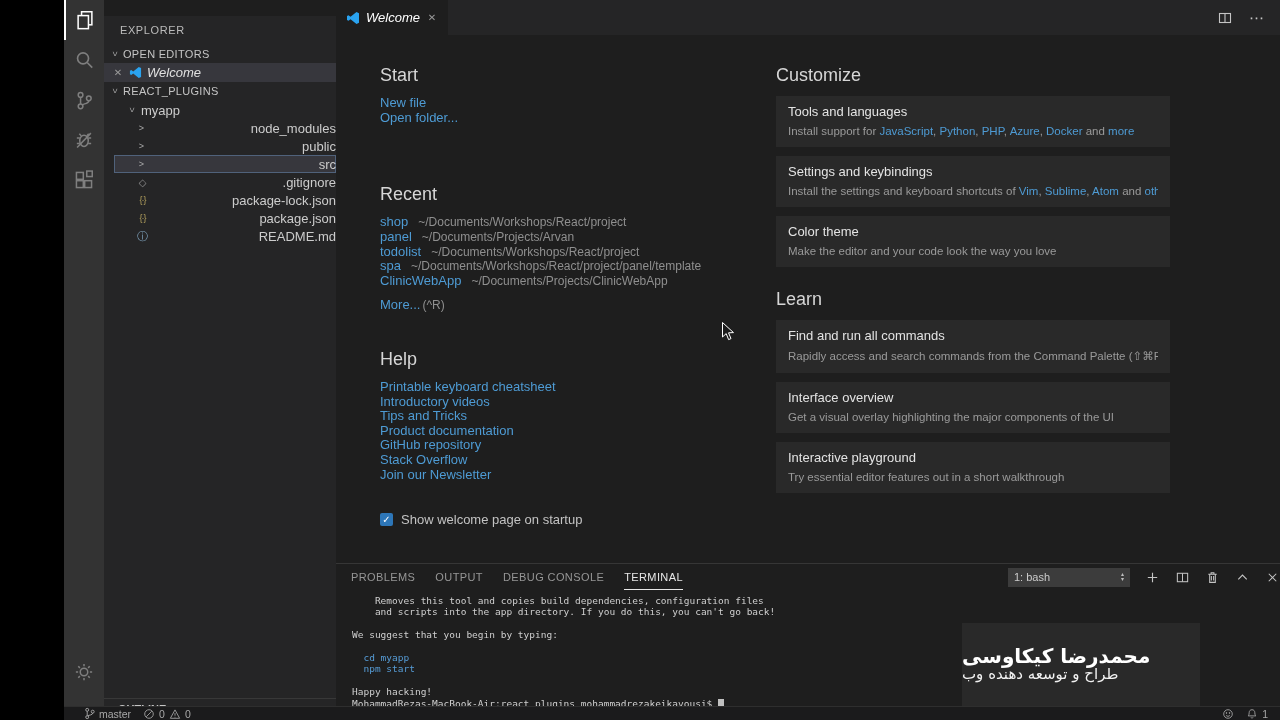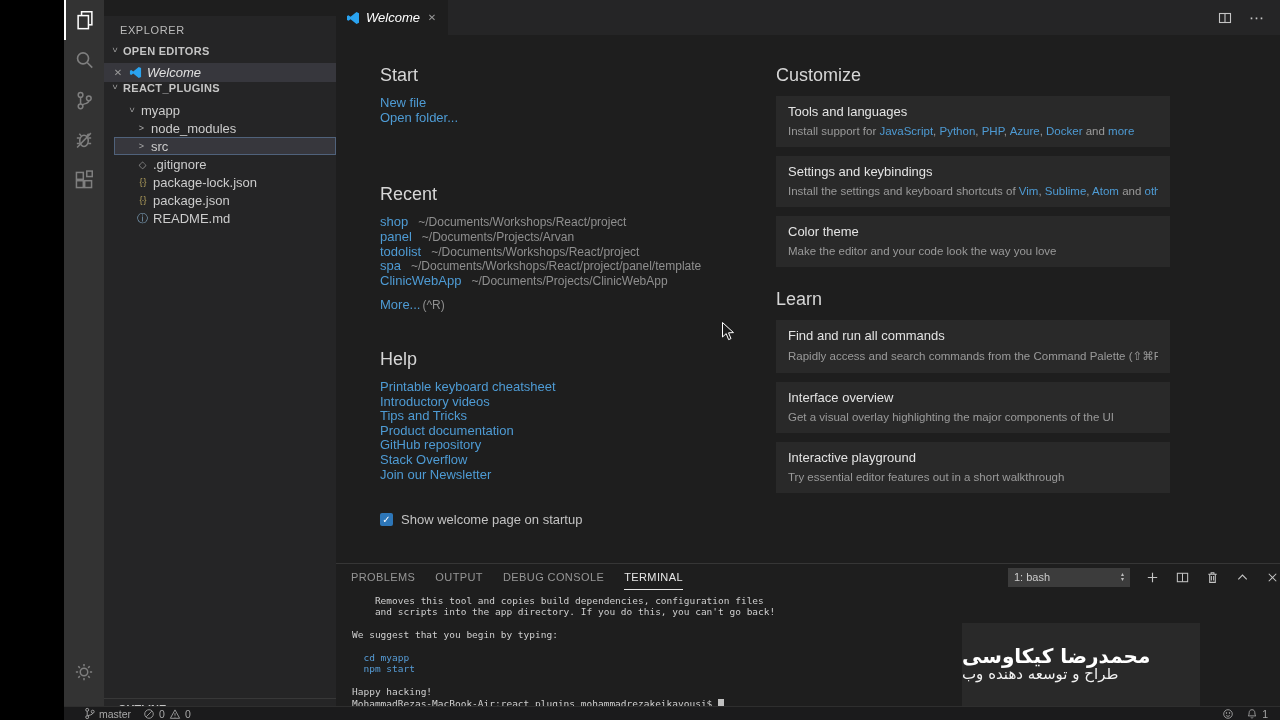--- a/index.html
+++ b/index.html
@@ -18,33 +18,33 @@
   .activity-bar { position:absolute; left:64px; top:0; width:40px; height:706px; background:#333333;
     display:flex; flex-direction:column; align-items:center; }
   .ab-item { width:40px; height:40px; display:flex; align-items:center; justify-content:center;
     color:#7f7f7f; cursor:pointer; }
   .ab-item.active { color:#ffffff; border-left:2px solid #ffffff; }
   .ab-bottom { margin-top:auto; margin-bottom:14px; }
 
   
   .sidebar { position:absolute; left:104px; top:16px; width:232px; height:706px; background:#252526; }
   .sb-title { height:29px; line-height:29px; padding-left:16px; font-size:11px; color:#bbbbbb; letter-spacing:0.6px; }
-  .sb-section-header { height:18px; display:flex; align-items:flex-start; gap:3px; padding-left:5px;
-    font-size:11px; font-weight:bold; color:#c5c5c5; letter-spacing:0.3px; cursor:pointer; }
+  .sb-section-header { height:18px; display:flex; align-items:center; gap:3px; padding-left:5px;
+    font-size:11px; font-weight:normal; color:#c5c5c5; letter-spacing:0.3px; cursor:pointer; }
   .chev { display:inline-block; width:11px; font-size:9px; color:#ababab; text-align:center; font-weight:normal; }
   .chev::before { content:">"; display:inline-block; }
   .chev.down::before { transform:rotate(90deg); }
   .oe-row { height:19px; display:flex; align-items:center; gap:5px; padding-left:8px;
     background:#37373d; cursor:pointer; }
   .close-x { color:#9a9a9a; font-size:10px; width:12px; text-align:center; cursor:pointer; }
   .close-x::before { content:"\2715"; }
   .oe-label { font-style:italic; color:#e0e0e0; }
   .tree { margin-top:1px;margin-left:10px; }
   .tree-row { height:18px; display:flex; align-items:center; gap:4px; padding-left:12px; cursor:pointer; color:#cccccc; }
-  .tree-row.child { padding-left:22px; }
+  .tree-row.child { padding-left:22px;justify-content:space-between; }
   .tree-row.selected { background:#37373d; box-shadow:inset 0 0 0 1px rgba(110,150,200,0.45); }
   .ficon { width:13px; text-align:center; font-size:10px; }
   .ficon.json { color:#b5a25e; font-size:9px; letter-spacing:-1px; }
   .ficon.gray { color:#8f8f8f; }
   .ficon.info { color:#7fa3bd; font-size:11px; }
   .sb-outline { position:absolute; left:0; bottom:4px; width:100%; height:20px; display:flex; align-items:center; gap:3px;
     font-size:11px; font-weight:bold; color:#c5c5c5; border-top:1px solid #383838; cursor:pointer; }
 
   
   .main { position:absolute; left:336px; top:0; width:944px; height:706px; }
@@ -201,20 +201,24 @@
   </div>
 
   <div class="tree">
     <div class="tree-row">
       <span class="chev down"></span>
       <span>myapp</span>
     </div>
     <div class="tree-row child">
       <span class="chev"></span>
       <span>node_modules</span>
+    </div>
+    <div class="tree-row child">
+      <span class="chev"></span>
+      <span>public</span>
     </div>
     <div class="tree-row child selected">
       <span class="chev"></span>
       <span>src</span>
     </div>
     <div class="tree-row child">
       <span class="ficon gray">◇</span>
       <span>.gitignore</span>
     </div>
     <div class="tree-row child">

